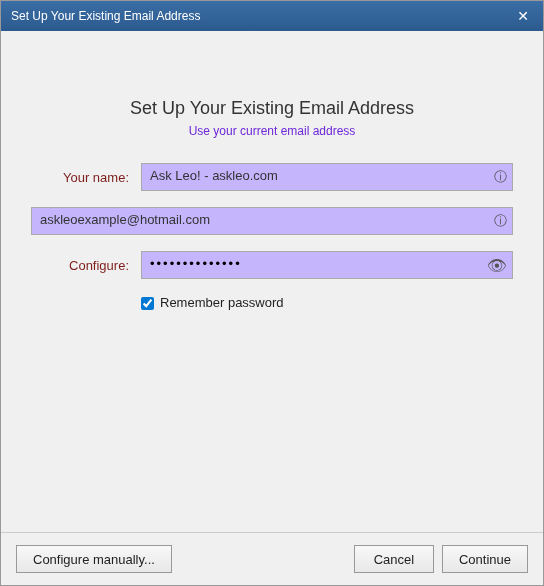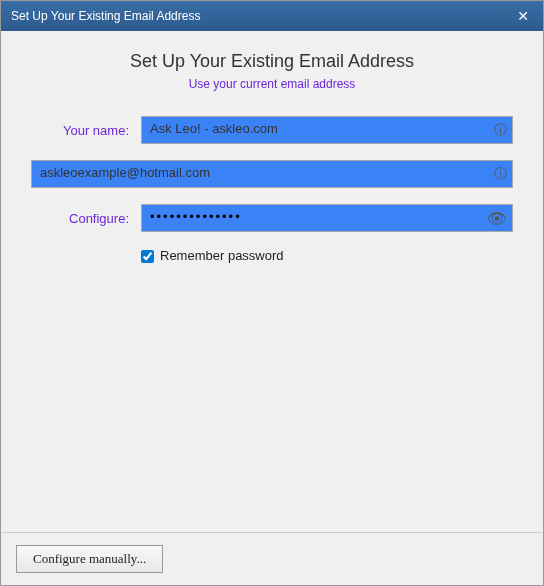--- a/index.html
+++ b/index.html
@@ -19,20 +19,21 @@
     }
 
     .dialog {
       width: 544px;
       height: 586px;
       background: #f0f0f0;
       border: 1px solid #999;
       box-shadow: 2px 2px 8px rgba(0,0,0,0.4);
       display: flex;
       flex-direction: column;
+      gap: 47px;
     }
 
     .title-bar {
       background: #1a1a2e;
       background: linear-gradient(to bottom, #3a6ea5, #2c5a8f);
       color: white;
       padding: 6px 10px;
       display: flex;
       align-items: center;
       justify-content: space-between;
@@ -87,38 +88,38 @@
     .form-row {
       display: flex;
       align-items: center;
       margin-bottom: 16px;
     }
 
     .form-label {
       width: 110px;
       text-align: right;
       padding-right: 12px;
-      color: #6d28d9;
+      color: #7f1d1d;
       font-size: 13px;
       flex-shrink: 0;
     }
 
     .input-wrapper {
       flex: 1;
       position: relative;
       display: flex;
       align-items: center;
     }
 
     .form-input {
       width: 100%;
       height: 28px;
       padding: 0 30px 4px 8px;
       border: 1px solid #aaa;
-      background: #3b82f6;
+      background: #c4b5fd;
       font-size: 13px;
       color: #333;
       outline: none;
       font-family: inherit;
     }
 
     .form-input.password-field {
       font-family: 'Segoe UI', sans-serif;
       letter-spacing: 2px;
       color: #000;
@@ -158,21 +159,20 @@
       display: flex;
       align-items: center;
       padding: 12px 15px;
       border-top: 1px solid #ccc;
       background: #f0f0f0;
       flex-shrink: 0;
     }
 
     .footer-left {
       flex: 1;
-      font-family: Liberation Serif, serif;
     }
 
     .footer-right {
       display: flex;
       gap: 8px;
     }
 
     .btn {
       padding: 5px 16px;
       border: 1px solid #999;
@@ -241,14 +241,18 @@
         <label class="remember-label" for="remember">Remember password</label>
       </div>
 
     </div>
   </div>
 
   <div class="dialog-footer">
     <div class="footer-left">
       <button class="btn">Configure manually...</button>
     </div>
+    <div class="footer-right">
+      <button class="btn">Cancel</button>
+      <button class="btn">Continue</button>
+    </div>
   </div>
 </div>
 
 </body></html>

